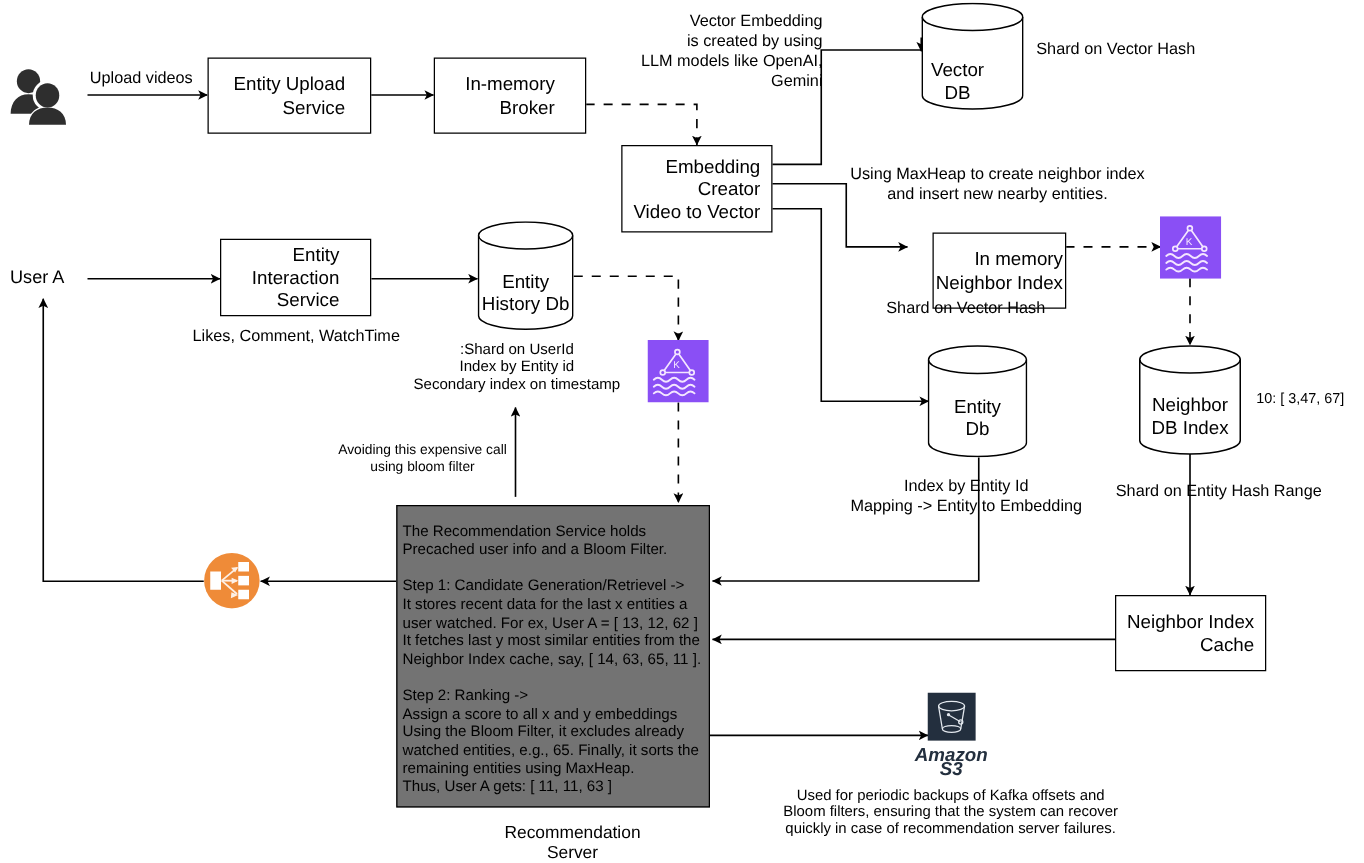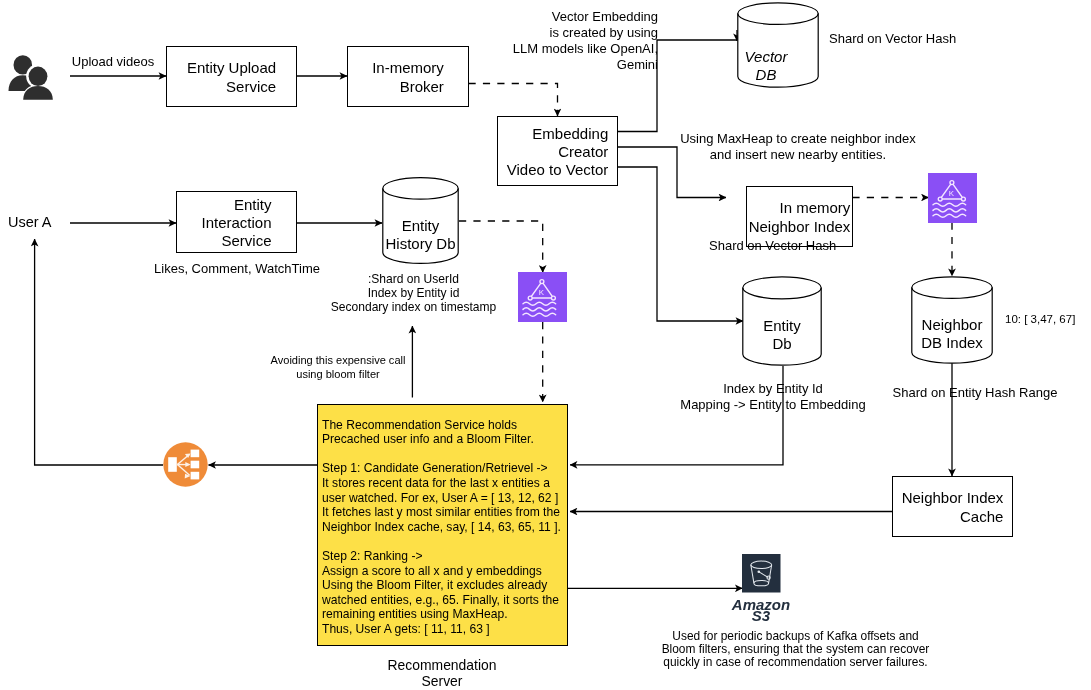--- a/index.html
+++ b/index.html
@@ -165,21 +165,21 @@
         <path d="M 10.1 12.4 L 13.6 33.3"></path>
         <path d="M 33.9 12.4 L 30.4 33.3"></path>
         <ellipse cx="22" cy="33.3" rx="8.4" ry="3.1"></ellipse>
         <path d="M 19.4 20.5 L 30.1 26.8"></path>
       </g>
       <circle cx="19.2" cy="20.3" r="1.5" fill="#e3e8ee"></circle>
       <circle cx="30.4" cy="27.0" r="1.9" fill="none" stroke="#e3e8ee" stroke-width="1.15"></circle>
     </svg>
   </div>
 
-  <div class="node" style="left:737px;top:2px;width:58px;height:86px;font-style:italic;">
+  <div class="node" style="left:737px;top:2px;width:58px;height:86px;">
     <svg viewBox="0 0 82 86" width="82" height="86">
       <path d="M 0.8 11.6 L 0.8 74.4 A 40.2 10.8 0 0 0 81.2 74.4 L 81.2 11.6 A 40.2 10.8 0 0 0 0.8 11.6 Z" fill="#fff" stroke="#000" stroke-width="1.2"></path>
       <path d="M 0.8 11.6 A 40.2 10.8 0 0 0 81.2 11.6" fill="none" stroke="#000" stroke-width="1.2"></path>
     </svg>
     <div class="cyltext" style="top:45.5px;">Vector DB</div>
   </div>
 
   <div class="node" style="left:382px;top:177px;width:77px;height:87px;">
     <svg viewBox="0 0 77 87" width="77" height="87">
       <path d="M 0.8 11.4 L 0.8 75.6 A 37.7 10.8 0 0 0 76.2 75.6 L 76.2 11.4 A 37.7 10.8 0 0 0 0.8 11.4 Z" fill="#fff" stroke="#000" stroke-width="1.2"></path>
@@ -215,21 +215,21 @@
   <div class="node boxnode" style="left:347px;top:46px;width:122px;height:61px;">In-memory
 Broker</div>
   <div class="node boxnode" style="left:746px;top:167px;width:107px;height:61px;margin-top:19px;">In memory
 Neighbor Index</div>
   <div class="node boxnode" style="left:176px;top:191px;width:121px;height:62px;">Entity
 Interaction
 Service</div>
   <div class="node boxnode" style="left:892px;top:476px;width:121px;height:61px;">Neighbor Index
 Cache</div>
 
-  <div class="node" style="left:317px;top:403.7px;width:251px;height:242.3px;border:1.1px solid #000;background:#fde047;">
+  <div class="node" style="left:317px;top:403.7px;width:251px;height:242.3px;border:1.1px solid #000;background:#737373;">
     <div class="recotext">The Recommendation Service holds
 Precached user info and a Bloom Filter.
 
 Step 1: Candidate Generation/Retrievel -&gt;
 It stores recent data for the last x entities a
 user watched. For ex, User A  = [ 13, 12, 62 ]
 It fetches last y most similar entities from the
 Neighbor Index cache, say, [ 14, 63, 65, 11 ].
 
 Step 2: Ranking -&gt;
@@ -253,21 +253,21 @@
   <div class="lbl" style="left:146px;top:261px;width:182px;">Likes, Comment, WatchTime</div>
   <div class="lbl xs" style="left:248px;top:354px;width:180px;">Avoiding this expensive call
 using bloom filter</div>
   <div class="lbl s2" style="left:323.5px;top:272px;width:180px;">:Shard on UserId
 Index by Entity id
 Secondary index on timestamp</div>
   <div class="lbl" style="left:642px;top:381px;width:262px;">Index by Entity Id
 Mapping -&gt; Entity to Embedding</div>
   <div class="lbl" style="left:1005px;top:312px;width:90px;text-align:left;font-size:11.5px;line-height:14px;">10: [ 3,47, 67]</div>
   <div class="lbl" style="left:877px;top:385px;width:196px;white-space:pre;">Shard on Entity Hash Range</div>
-  <div class="lbl" style="left:352px;top:657px;width:180px;font-size:13.9px;line-height:16px;">Recommendation
+  <div class="lbl" style="left:368px;top:657px;width:180px;font-size:13.9px;line-height:16px;">Recommendation
 Server</div>
   <div class="s3cap" style="left:721px;top:599px;width:80px;">Amazon
 S3</div>
-  <div class="lbl s" style="left:655px;top:629.5px;width:281px;white-space:pre;">Used for periodic backups of Kafka offsets and
+  <div class="lbl s" style="left:620px;top:629.5px;width:281px;white-space:pre;">Used for periodic backups of Kafka offsets and
 Bloom filters, ensuring that the system can recover
 quickly in case of recommendation server failures.</div>
 
 </div>
 
 </body></html>

